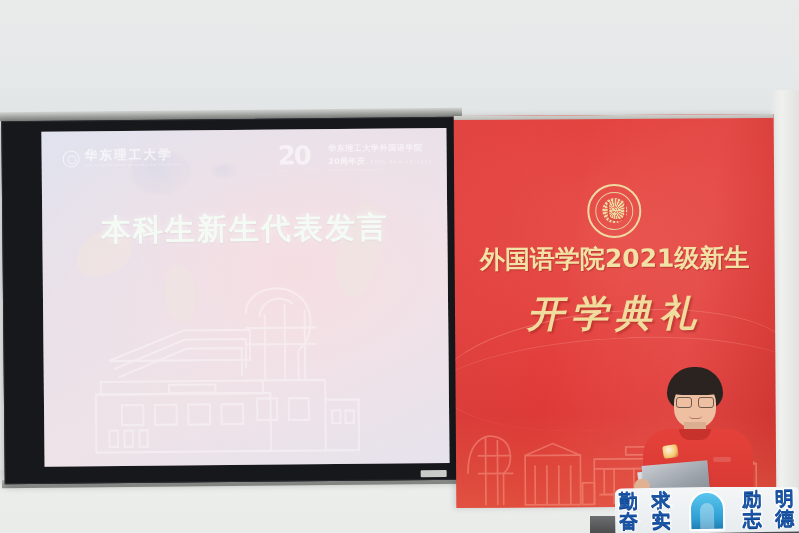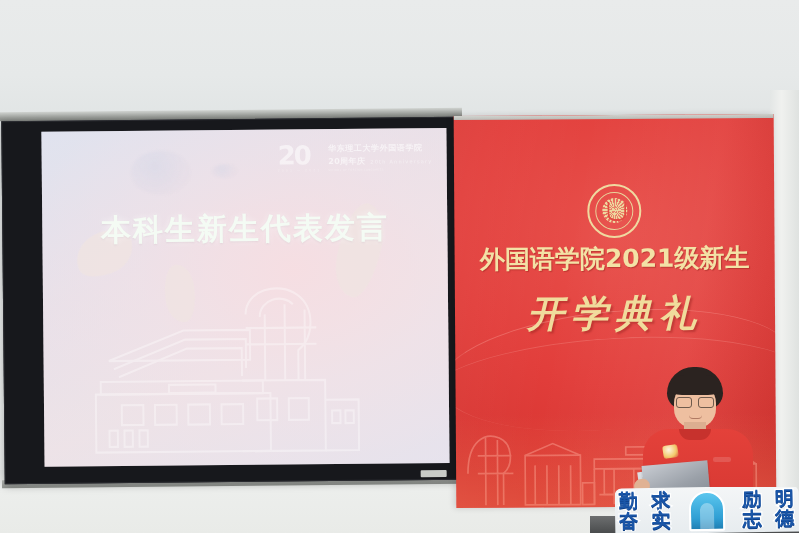--- a/index.html
+++ b/index.html
@@ -365,20 +365,27 @@
           <rect x="256" y="138" width="24" height="24"></rect>
           <path d="M205 45 C205 18 245 8 268 24 C288 38 288 70 268 85 L268 118"></path>
           <path d="M222 48 C222 28 250 22 262 34"></path>
           <path d="M205 60 L290 60 M205 78 L290 78 M228 45 L228 118 M252 34 L252 118 M276 40 L276 118"></path>
           <path d="M300 140 L340 140 L340 196 L300 196"></path>
           <rect x="308" y="152" width="10" height="14"></rect>
           <rect x="324" y="152" width="10" height="14"></rect>
         </g>
       </svg>
 
+      <div class="slide-logo-left">
+        <div class="logo-seal"></div>
+        <div>
+          <div class="logo-text-cn">华东理工大学</div>
+          <div class="logo-text-en">EAST CHINA UNIVERSITY OF SCIENCE AND TECHNOLOGY</div>
+        </div>
+      </div>
 
       <div class="slide-logo-right">
         <div>
           <div class="anniv-mark">20</div>
           <div class="anniv-years">2001 — 2021</div>
         </div>
         <div class="anniv-lines">
           <div class="anniv-cn">华东理工大学外国语学院</div>
           <div class="anniv-sub">
             <span class="anniv-cn2">20周年庆</span>

